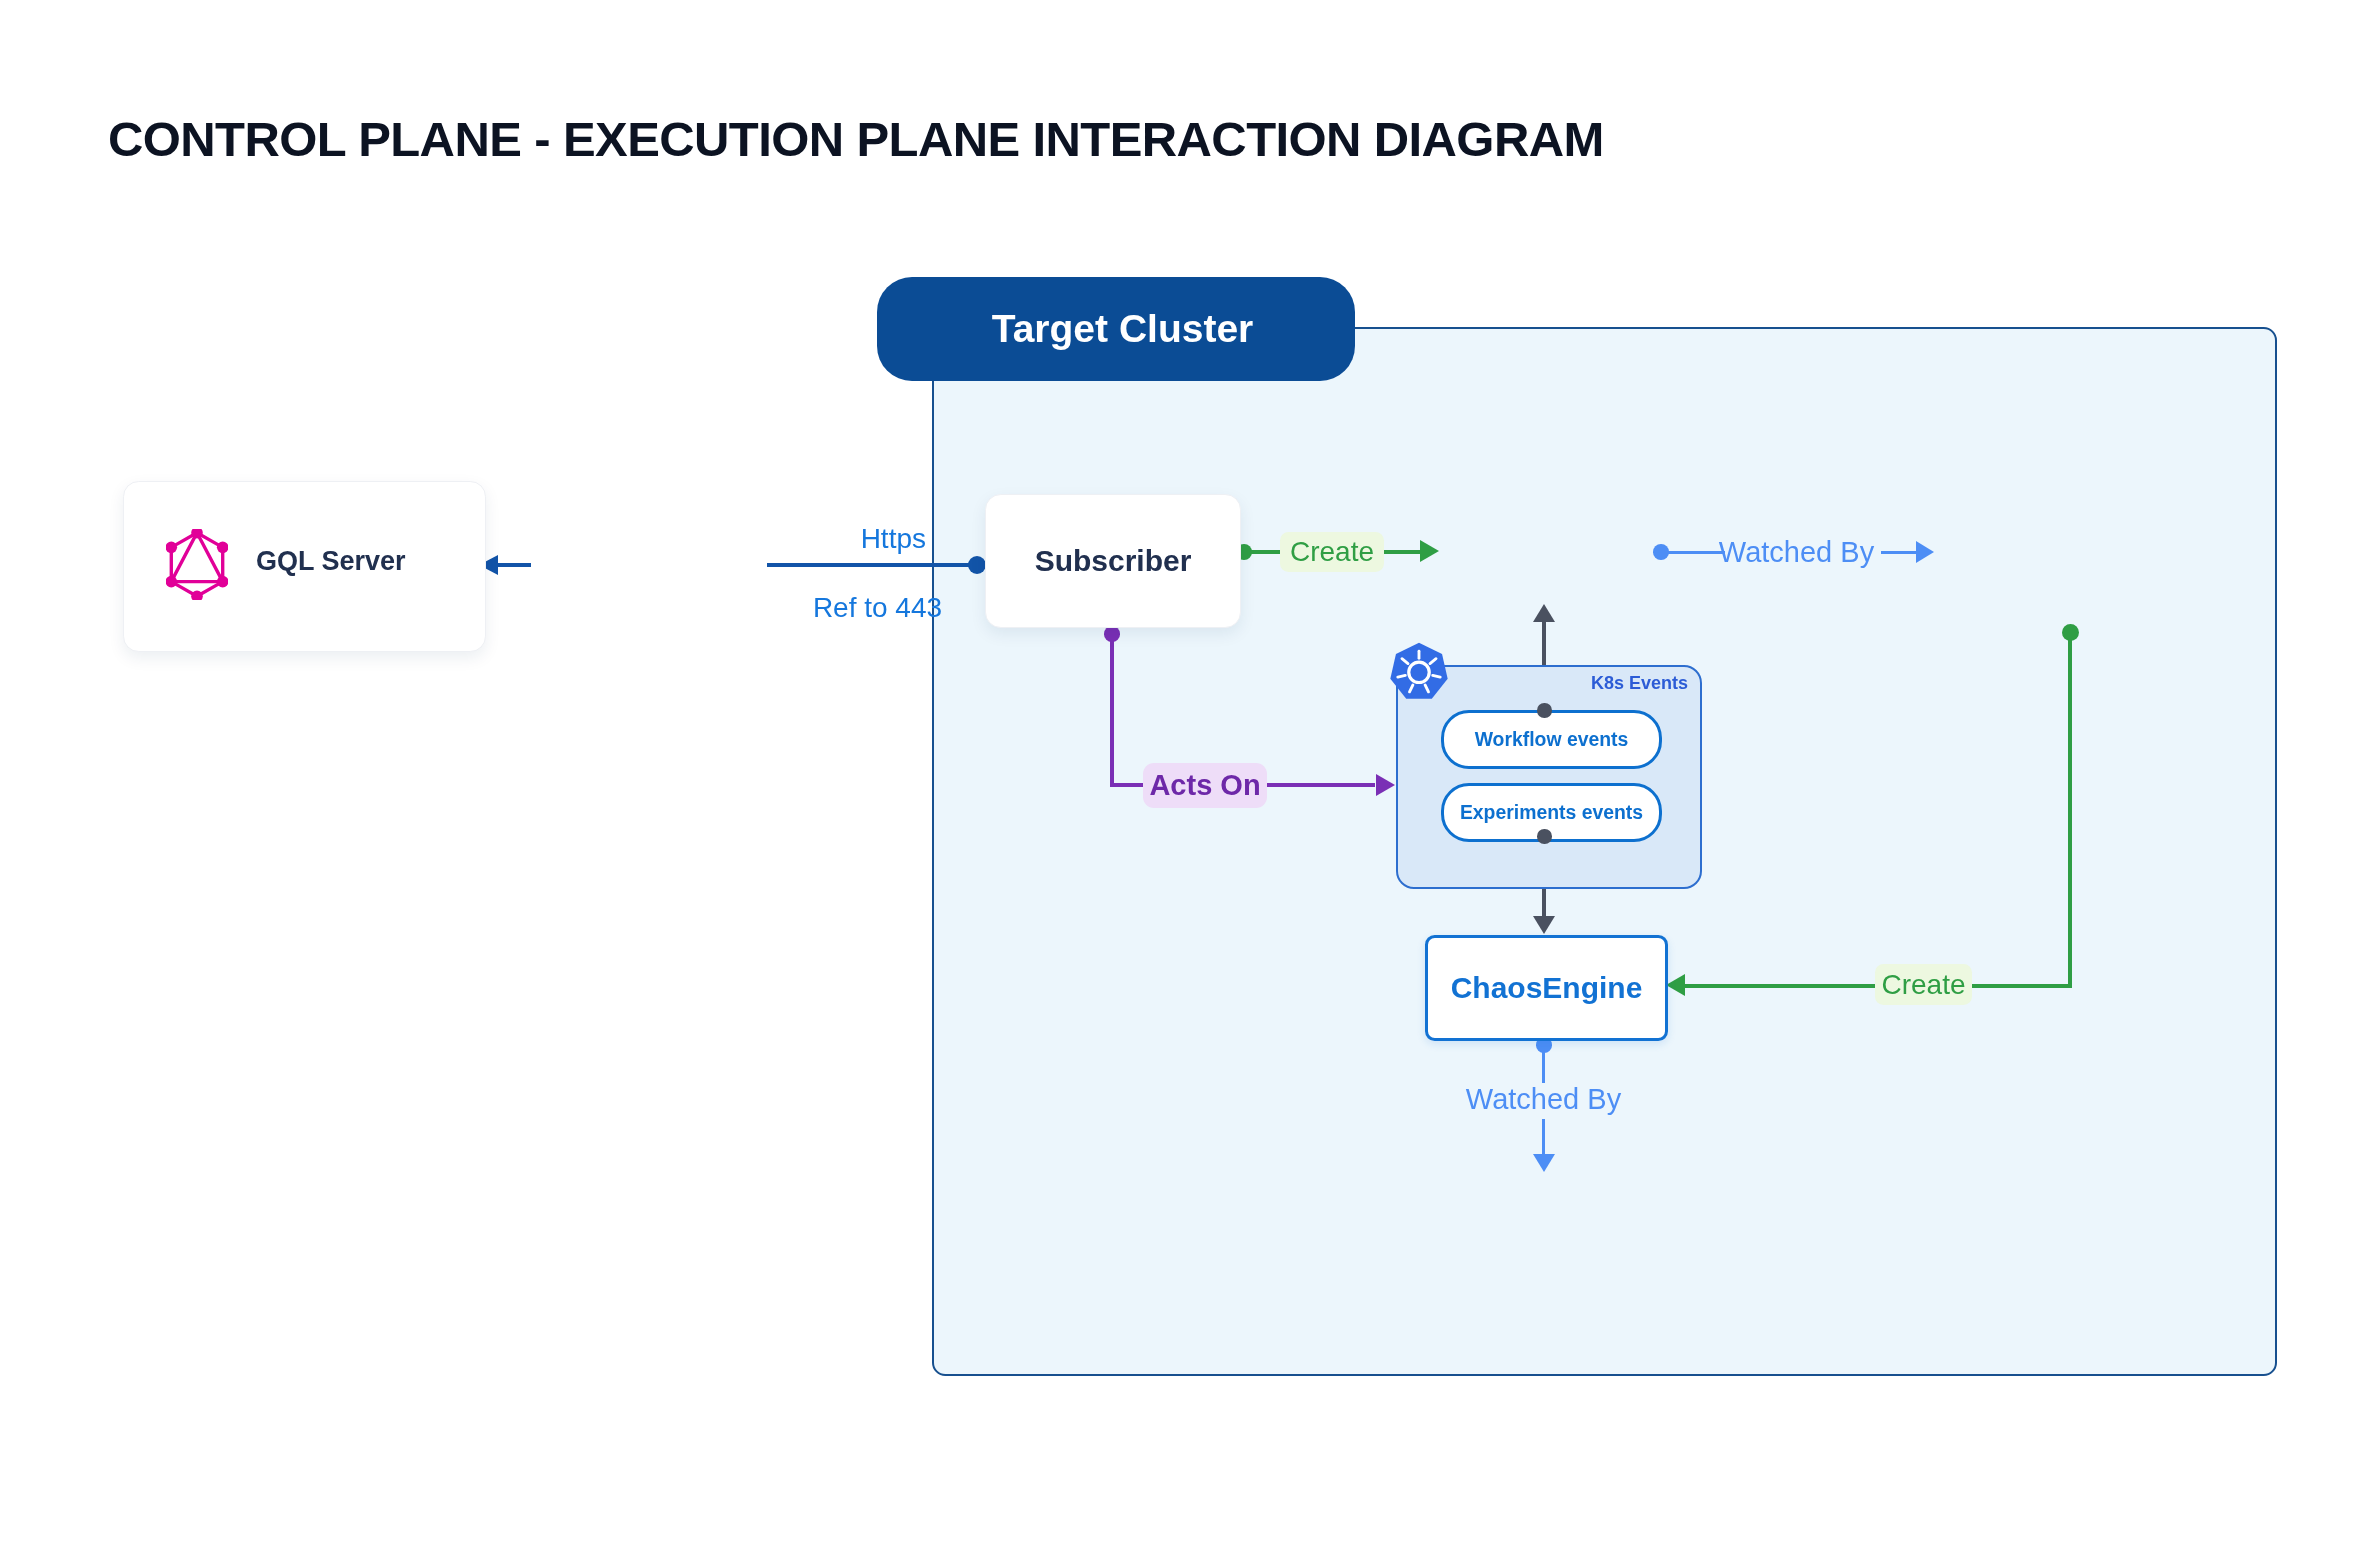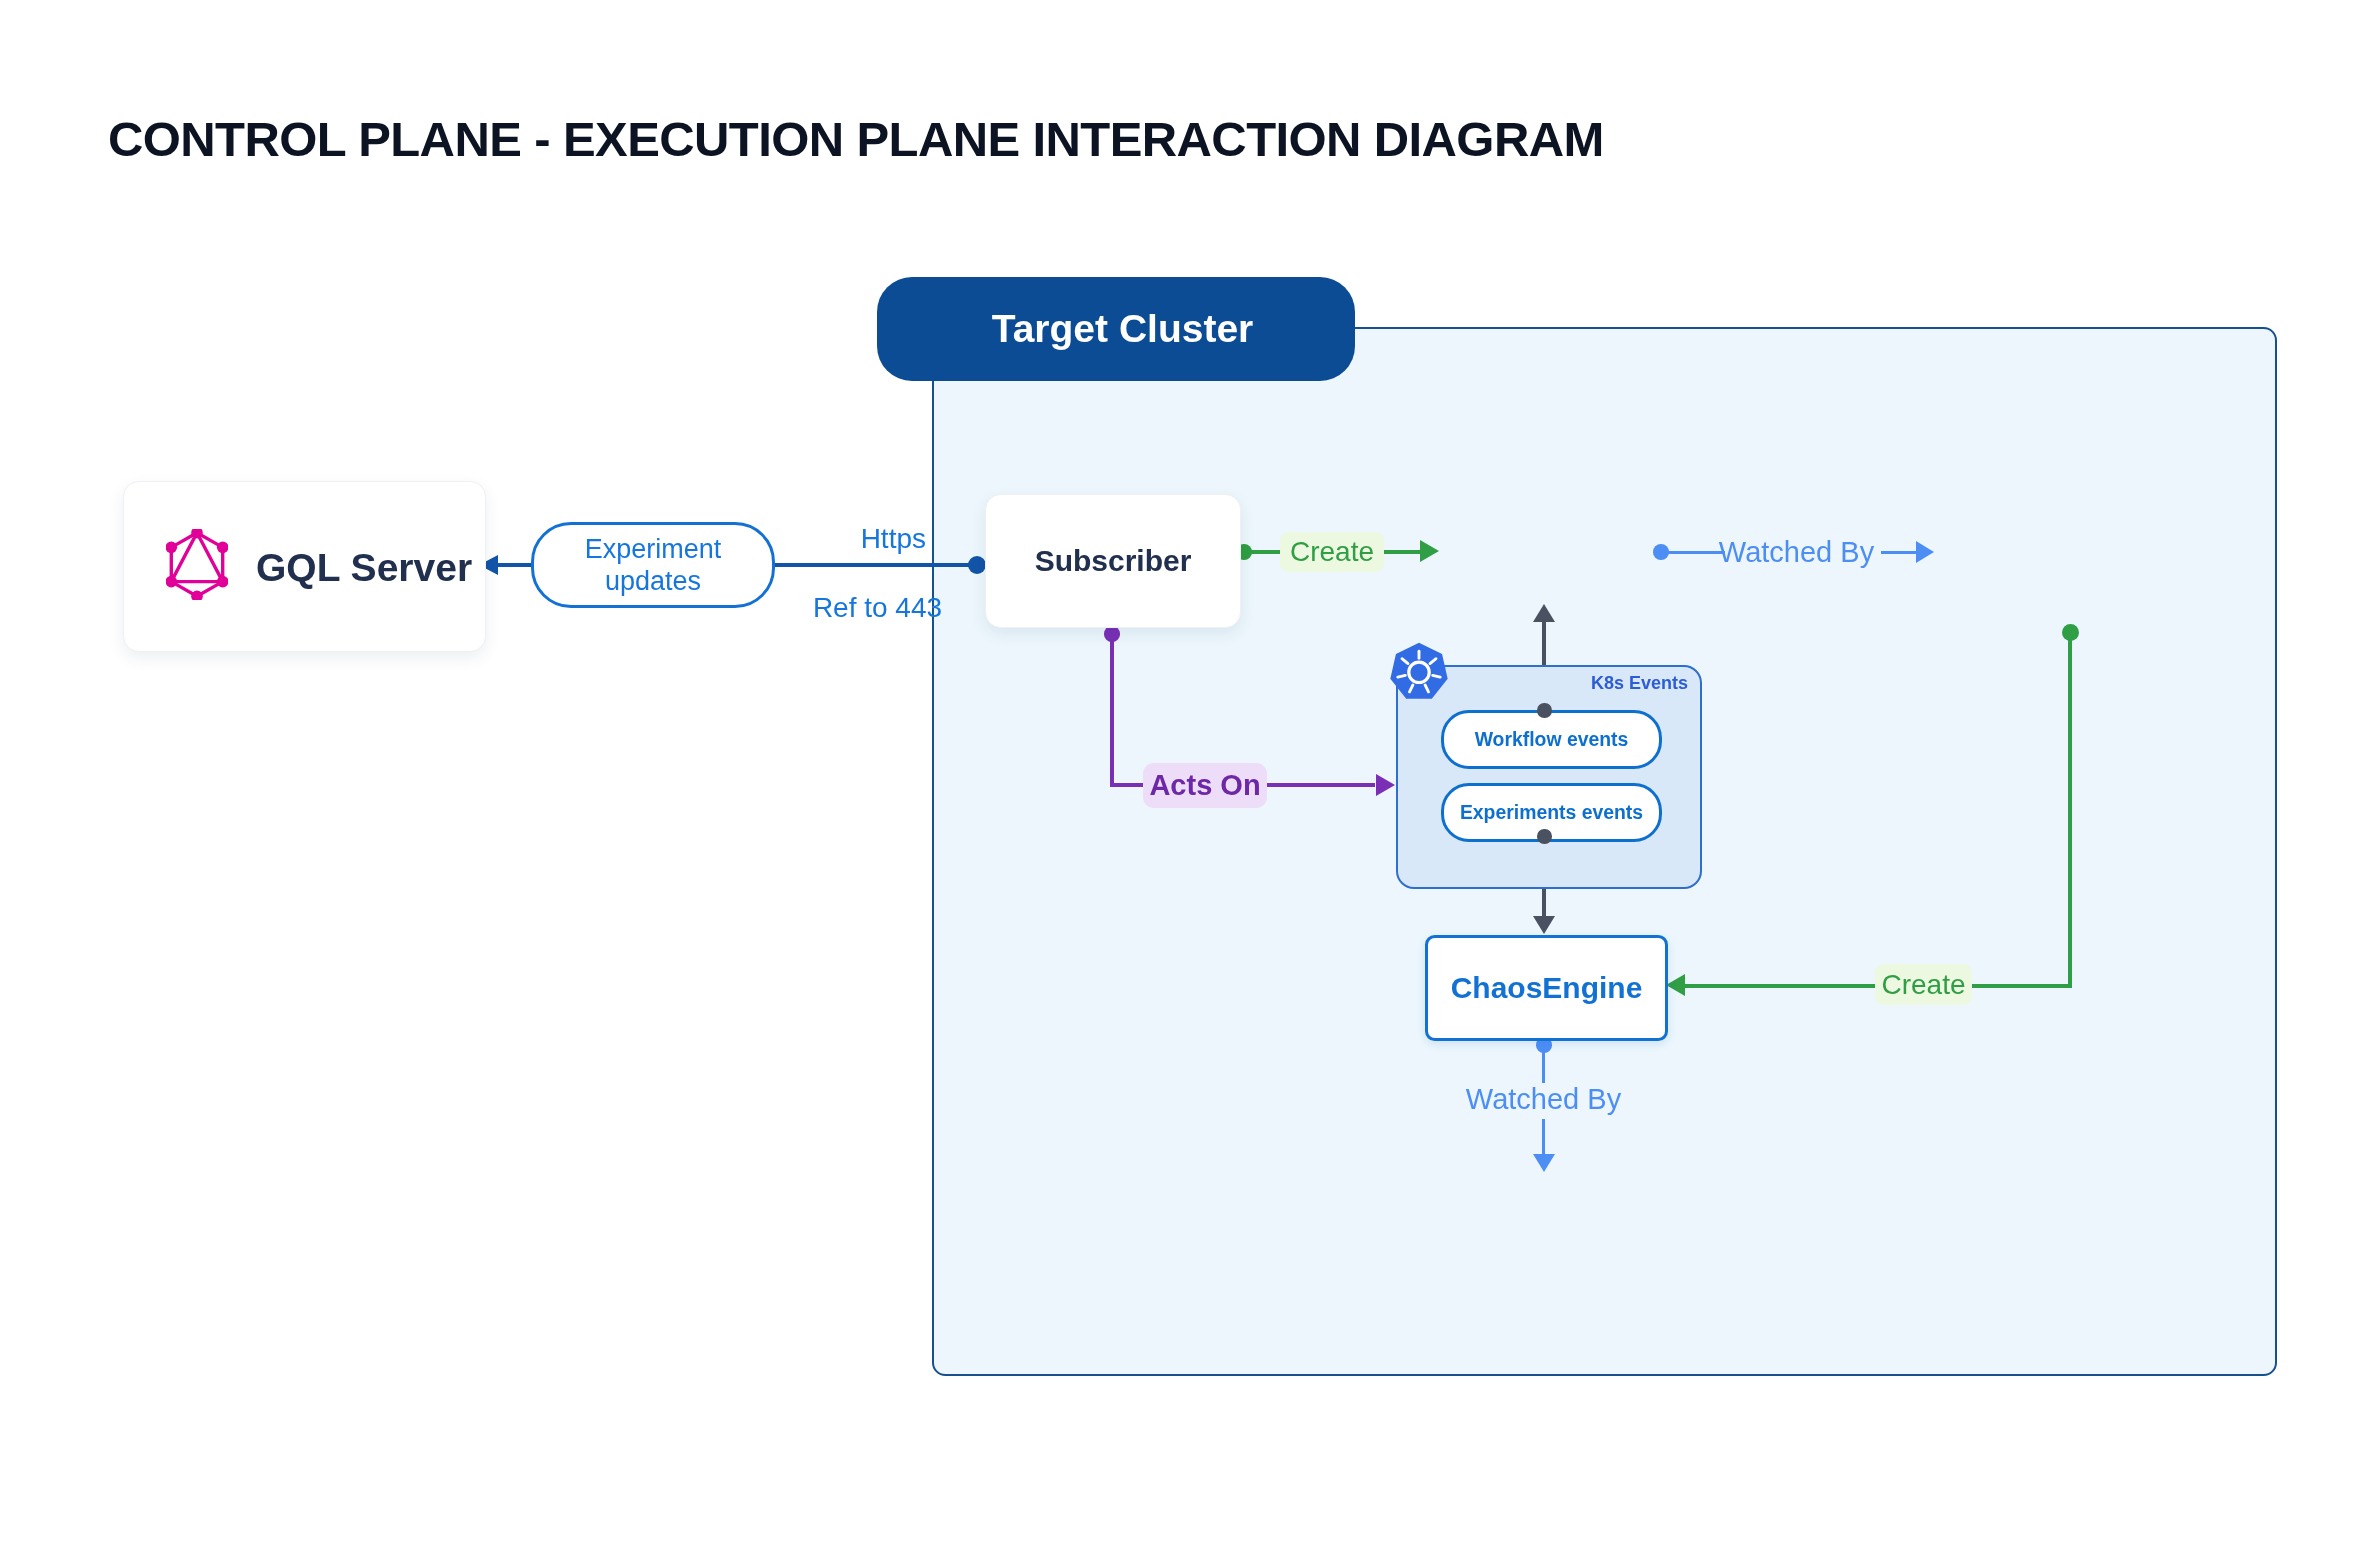--- a/index.html
+++ b/index.html
@@ -11,21 +11,21 @@
   .flexc{display:flex;align-items:center;justify-content:center;}
 
   
   #title{left:108px;top:111px;font-size:49px;font-weight:700;color:#0c1322;letter-spacing:-0.6px;white-space:nowrap;}
   #cluster-box{left:932px;top:327px;width:1341px;height:1045px;background:#ecf6fc;border:2.4px solid #17508f;border-radius:13.3px;}
   #cluster-pill{left:877px;top:277px;width:465px;height:104px;background:#0b4c95;border-radius:35px;color:#ffffff;font-size:39px;font-weight:600;padding-left:13px;}
 
   
   .card{background:#ffffff;border:1.2px solid #eef0f4;border-radius:15.7px;box-shadow:0 6px 15.7px rgba(16,48,90,0.08);color:#21304f;font-weight:700;}
   #gql-card{left:123px;top:481px;width:361px;height:169px;display:flex;align-items:center;justify-content:flex-start;padding:0;}
-  #gql-card .lbl{font-size:39px;}
+  #gql-card .lbl{font-size:27px;}
   #subscriber-card{left:985px;top:494px;width:254px;height:132px;font-size:30px;}
   #wfc-card{left:1934px;top:486px;width:272px;height:132px;font-size:33px;line-height:1.42;text-align:center;}
   #operator-card{left:1412px;top:1174px;width:264px;height:130px;font-size:33px;}
 
   
   .bluebox{background:#ffffff;border:3px solid #1272d3;border-radius:9.7px;color:#1272d3;font-weight:700;box-shadow:0 3px 8.5px rgba(18,114,211,0.14);}
   #workflow-box{left:1440px;top:500px;width:218px;height:104px;font-size:30px;}
   #chaos-box{left:1425px;top:935px;width:237px;height:100px;font-size:30px;}
 
   
@@ -127,23 +127,20 @@
             <circle cx="92" cy="86" r="9.5"></circle>
           <circle cx="50" cy="110" r="9.5"></circle>
             <circle cx="8" cy="86" r="9.5"></circle>
             <circle cx="8" cy="30" r="9.5"></circle>
         </g>
       </svg>
     </span>
     <span class="abs lbl" style="left:132px;top:64px;">GQL Server</span>
   </div>
 
-  <div class="abs flexc" id="exp-oval">
-    <span>Experiment updates</span>
-  </div>
 
   <div class="abs card flexc" id="subscriber-card">
     <span>Subscriber</span>
   </div>
 
   <div class="abs flexc create-chip" id="create1">Create</div>
 
 
   <div class="abs edge-label" id="watchedby1">Watched By</div>
 

